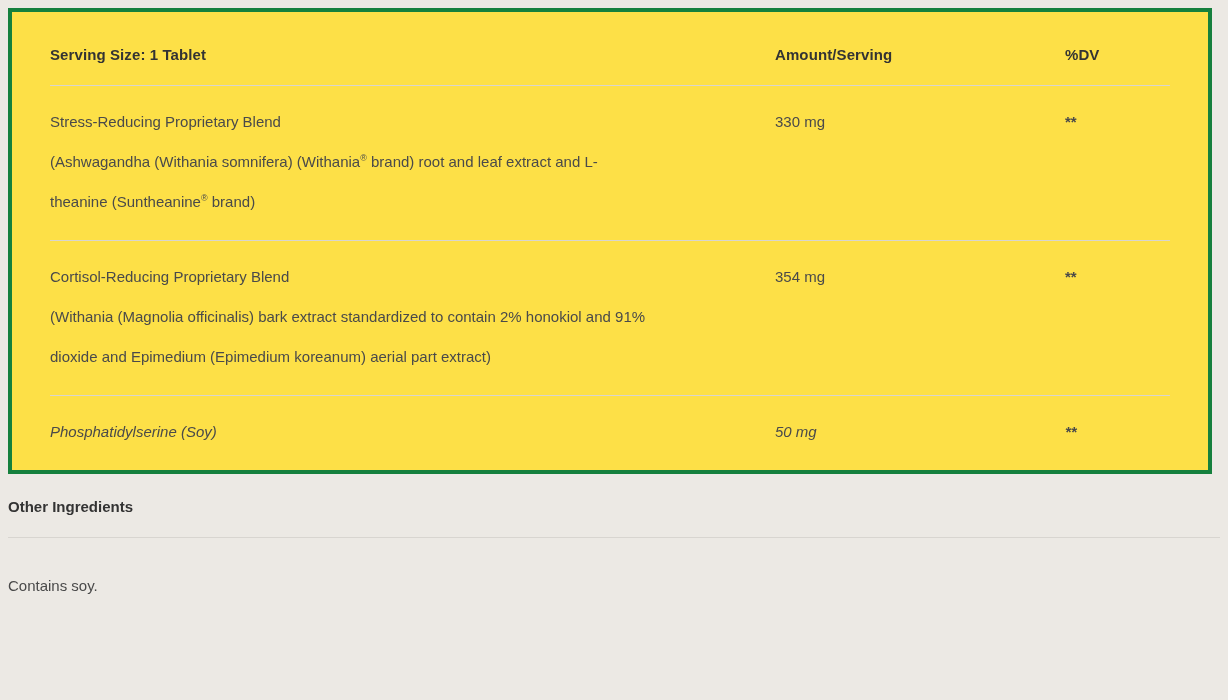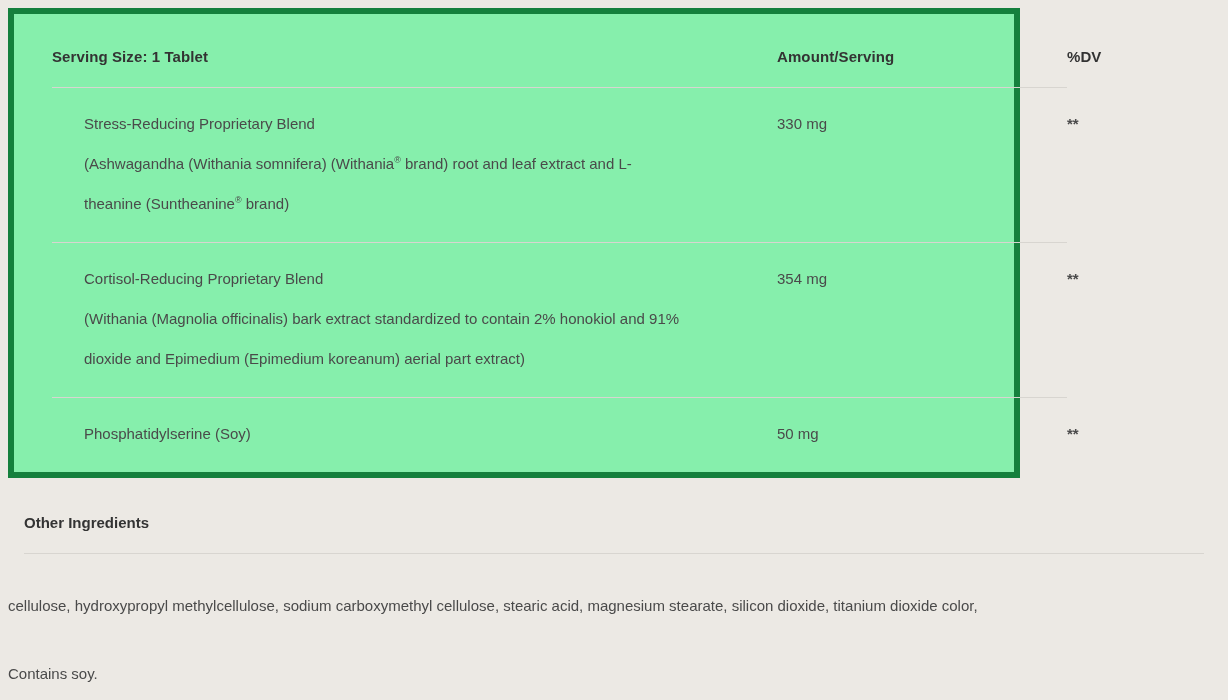--- a/index.html
+++ b/index.html
@@ -19,23 +19,23 @@
     height: 700px;
     box-sizing: border-box;
     position: relative;
   }
 
   
   .panel {
     position: absolute;
     left: 8px;
     top: 8px;
-    width: 1012px;
-    background: #86efac;
-    border: 6px solid #15803d;
+    width: 1204px;
+    background: #fde047;
+    border: 4px solid #15803d;
     box-sizing: border-box;
     padding: 0 38px;
   }
   table.facts {
     width: 100%;
     border-collapse: collapse;
     table-layout: fixed;
   }
   table.facts col.c1 { width: 725px; }
   table.facts col.c2 { width: 290px; }
@@ -54,51 +54,51 @@
   table.facts td {
     font-size: 15px;
     color: #4a4a4a;
     border-bottom: 1px solid #d8d5d0;
     vertical-align: top;
     padding: 16px 0 18px 0;
     line-height: 40px;
   }
   table.facts tr.last td {
     border-bottom: none;
+    font-style: italic;
   }
   td.amount, td.dv {
     line-height: 40px;
   }
   td.dv {
     font-weight: bold;
     font-size: 13px;
     color: #4a4a4a;
   }
   .nutrient {
     display: block;
-    margin-left: 32px;
   }
   .nutrient .ital {
   }
   sup {
     font-size: 9px;
     vertical-align: super;
     line-height: 0;
   }
 
   
   .other {
     position: absolute;
     left: 8px;
     top: 488px;
     width: 1212px;
     box-sizing: border-box;
   }
   .other h2 {
-    margin: 16px;
+    margin: 0;
     font-size: 15px;
     font-weight: bold;
     color: #333333;
     padding: 10px 0 22px 0;
     border-bottom: 1px solid #d8d5d0;
   }
   .other p {
     margin: 0;
     font-size: 15px;
     color: #4a4a4a;
@@ -153,17 +153,16 @@
           </td>
           <td class="amount">50 mg</td>
           <td class="dv">**</td>
         </tr>
       </tbody>
     </table>
   </div>
 
   <div class="other">
     <h2>Other Ingredients</h2>
-    <p>cellulose, hydroxypropyl methylcellulose, sodium carboxymethyl cellulose, stearic acid, magnesium stearate, silicon dioxide, titanium dioxide color,</p>
     <p class="contains">Contains soy.</p>
   </div>
 
 </div>
 
 </body></html>

